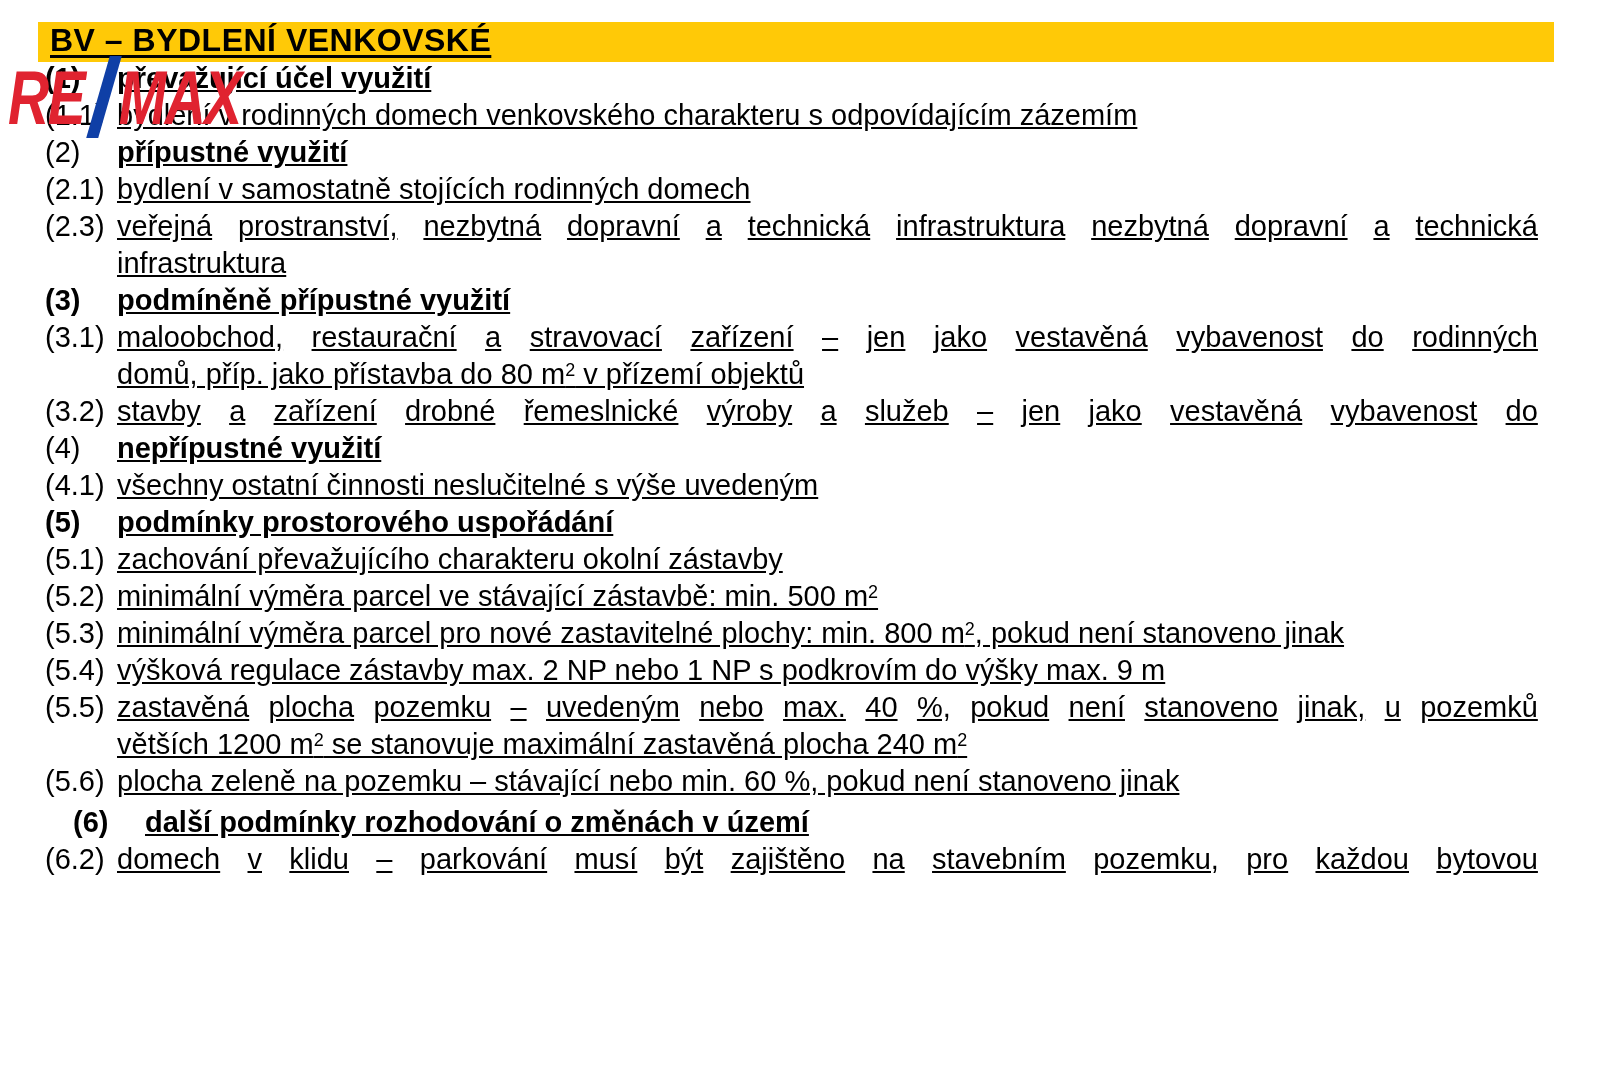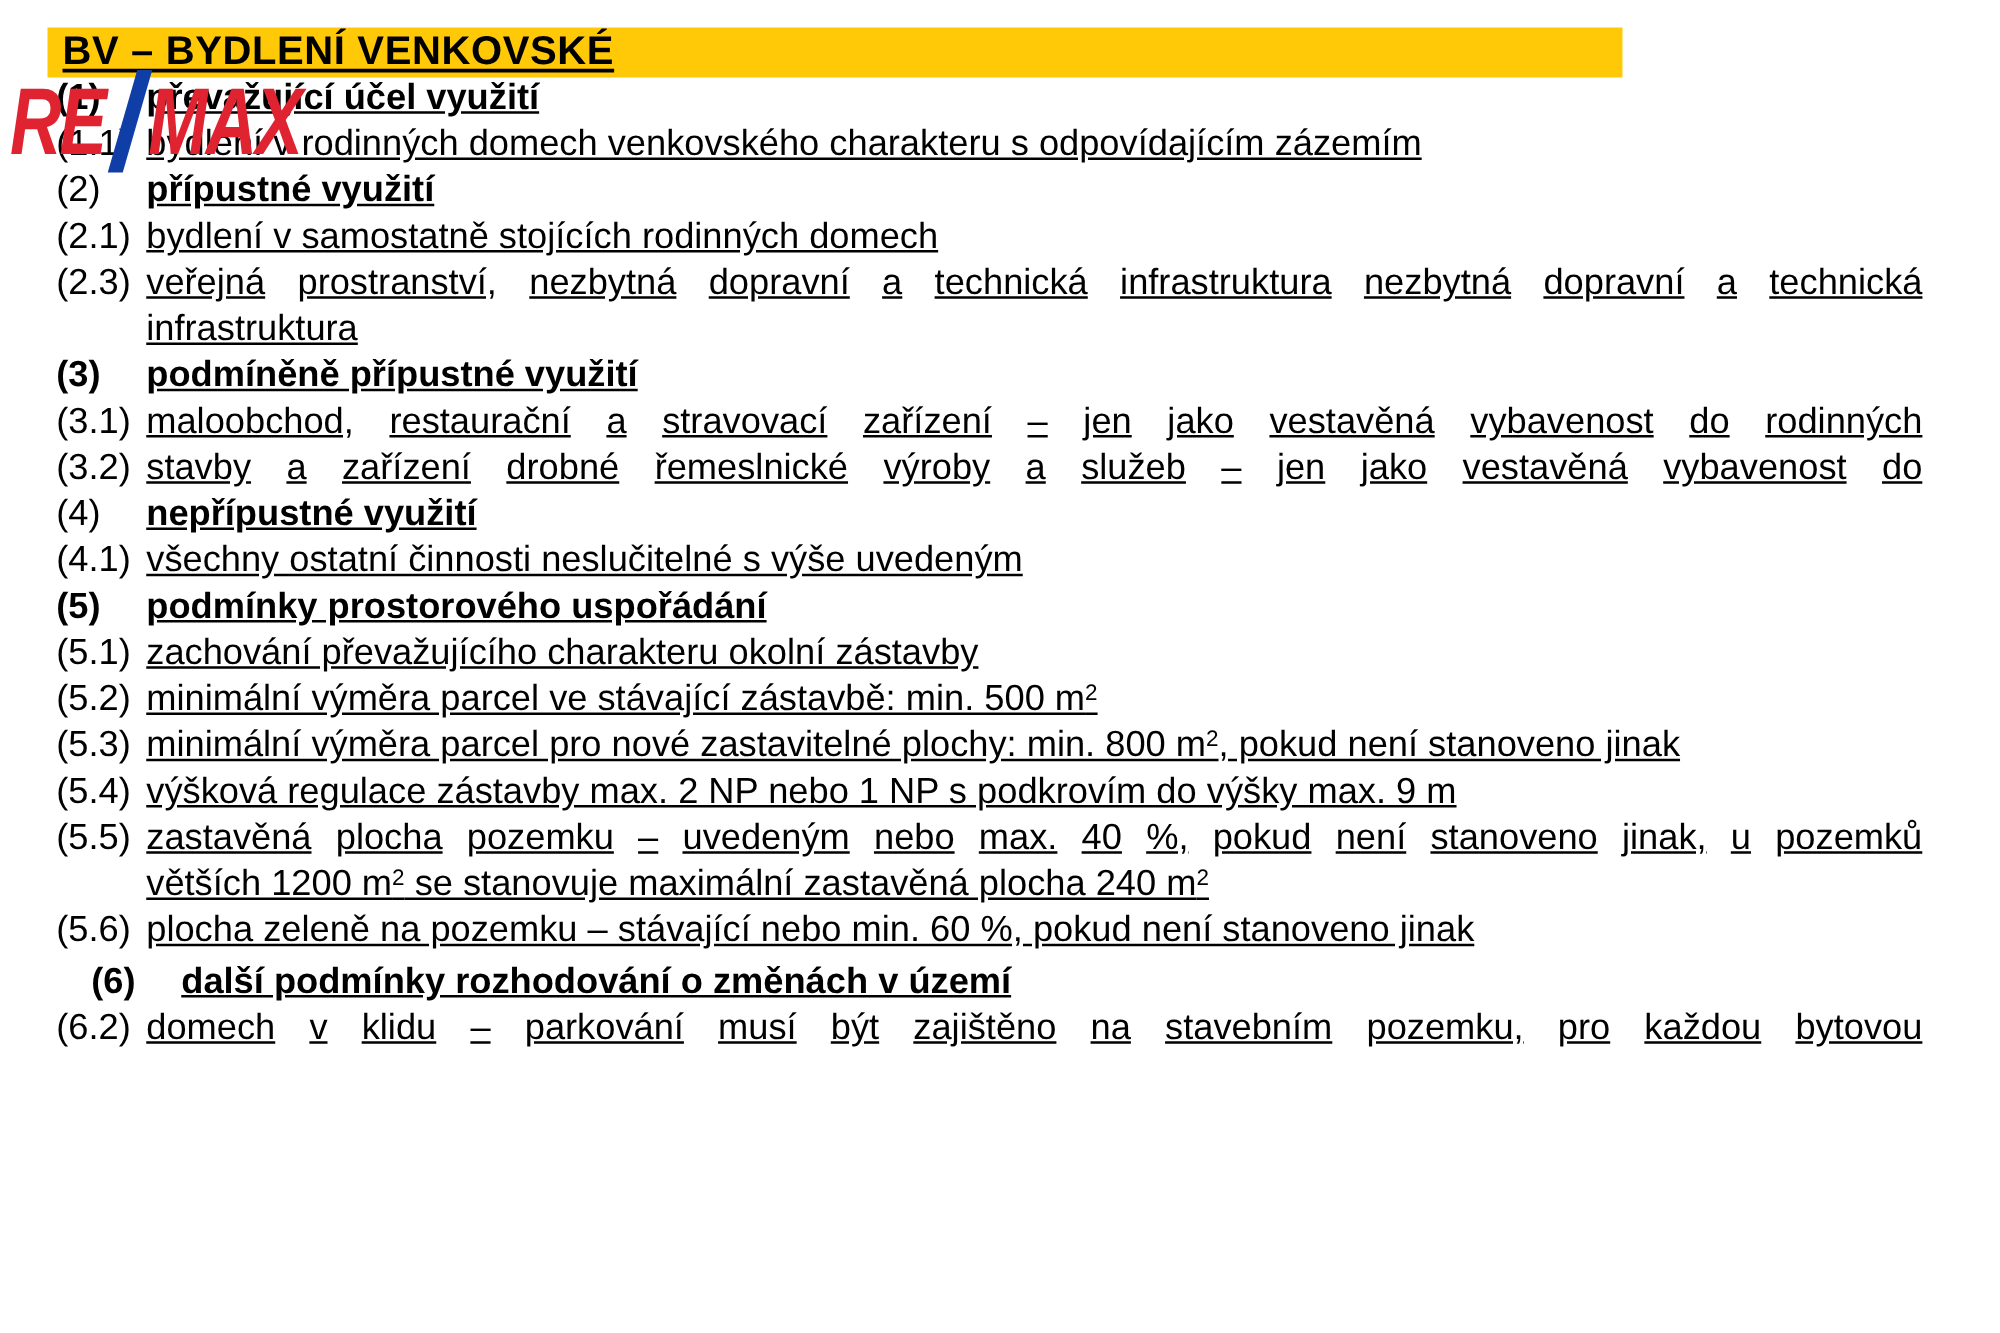--- a/index.html
+++ b/index.html
@@ -14,21 +14,21 @@
     background: #ffffff;
     font-family: "Liberation Sans", sans-serif;
     color: #000;
     position: relative;
     overflow: hidden;
   }
   
   .title-bar {
     position: absolute;
     left: 38px; top: 22px;
-    width: 1260px; height: 40px;
+    width: 1516px; height: 40px;
     background: var(--hl);
     display: flex; align-items: center;
   }
   .title-bar h1 {
     margin: 0 0 0 12px;
     font-size: 32px;
     font-weight: bold;
     letter-spacing: 0.5px;
     text-decoration: underline;
     text-decoration-thickness: 3px;
@@ -156,20 +156,21 @@
           <span>stravovací</span>
           <span>zařízení</span>
           <span>–</span>
           <span>jen</span>
           <span>jako</span>
           <span>vestavěná</span>
           <span>vybavenost</span>
           <span>do</span>
           <span>rodinných</span>
         </div>
+        <div>domů, příp. jako přístavba do 80 m<sup>2</sup> v přízemí objektů</div>
       </span>
   </div>
 
   <div class="item">
     <span class="num">(3.2)</span>
     <span class="text">
         <div class="jline">
           <span>stavby</span>
           <span>a</span>
           <span>zařízení</span>

